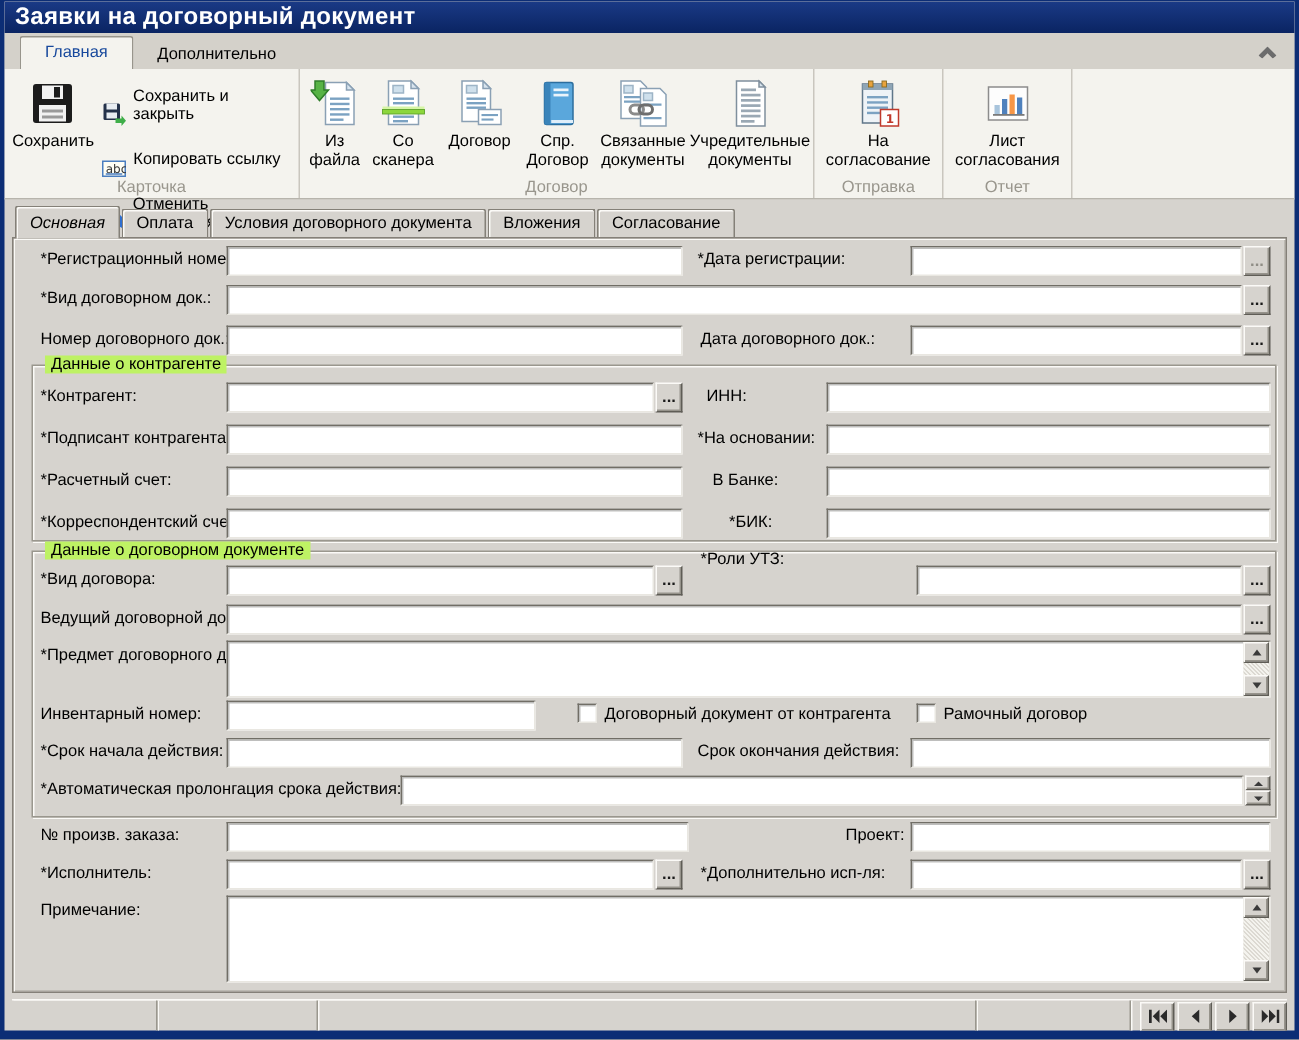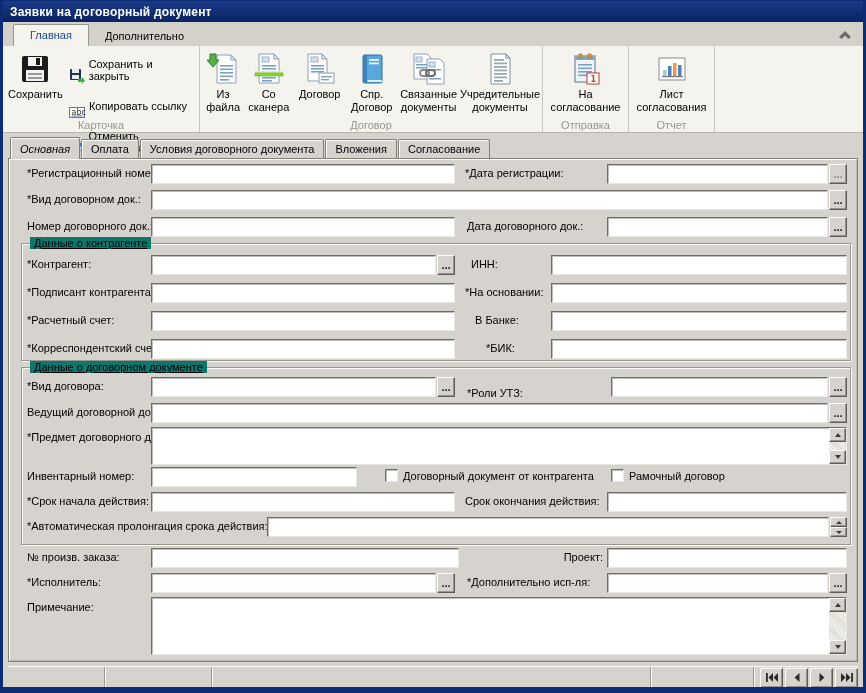--- a/index.html
+++ b/index.html
@@ -8,21 +8,21 @@
 
   .window{
     position:relative; width:866px; height:693px;
     border:3px solid #0c2d75; border-top-width:1px; border-bottom-width:6px;
     background:#d6d3ce; overflow:hidden;
   }
 
   
   .titlebar{
     height:21px; background:linear-gradient(#1a3a86,#0a2462);
-    color:#fff; font-weight:bold; font-size:12px;
+    color:#fff; font-weight:bold; font-size:16px;
     display:flex; align-items:center; padding-left:7px; letter-spacing:.2px;
   }
 
   
   .ribbontabs{
     height:24px; background:#d4d1ca; position:relative;
     display:flex; align-items:flex-end; padding-left:10px;
   }
   .rtab{
     padding:3px 16px 4px; font-size:11px; cursor:default;
@@ -55,21 +55,21 @@
     padding-top:3px; background:none; border:1px solid transparent; cursor:default;
     font-family:inherit; font-size:11px; line-height:13px; text-align:center;
   }
   .bigbtn .bicon{ width:34px; height:34px; display:flex; align-items:center; justify-content:center; }
   .bigbtn .blabel{ margin-top:2px; white-space:normal; }
   .smallcol{ display:flex; flex-direction:column; justify-content:flex-start; gap:5px; padding-top:6px; }
   .smallbtn{
     display:flex; align-items:center; gap:4px; background:none; border:none;
     font-family:inherit; font-size:11px; cursor:default; padding:1px 2px; text-align:left;
   }
-  .smallbtn .sicon{ width:17px; height:17px; display:flex; align-items:center; justify-content:flex-end;margin-top:12px; }
+  .smallbtn .sicon{ width:17px; height:17px; display:flex; align-items:center; justify-content:center;margin-top:12px; }
   .rfill{ flex:1; border-right:none; }
 
   
   .tabrow{
     height:24px; margin:1px 5px 0; display:flex; align-items:flex-end; padding-left:2px;
     position:relative; z-index:3;
   }
   .ptab{
     background:#d6d3ce; border:1px solid #848078; border-bottom:none;
     box-shadow:inset 1px 1px 0 #fbfaf7; border-radius:2px 2px 0 0;
@@ -101,21 +101,21 @@
     font-family:inherit; font-size:11px; font-weight:bold; line-height:8px;
     color:#1a1a1a; cursor:default; padding:0;
   }
   .browse.dim{ color:#8f8d86; }
 
   .grp{
     border:1px solid #9a978e;
     box-shadow:inset 1px 1px 0 #fbfaf7, 1px 1px 0 #fbfaf7;
   }
   .grp .legend{
-    position:absolute; top:-7px; left:8px; background:#0f766e; padding:0 4px; font-size:11px;text-decoration:underline;
+    position:absolute; top:-7px; left:8px; background:#bef264; padding:0 4px; font-size:11px;
   }
 
   .cb{
     display:inline-block; width:13px; height:13px; background:#fff;
     border:1px solid; border-color:#716e66 #e9e7e1 #e9e7e1 #716e66;
     box-shadow:inset 1px 1px 0 rgba(70,70,65,.35);
   }
 
   
   .tarea{
@@ -443,21 +443,21 @@
     </div>
 
     <div class="grp abs" style="left:12px;top:208px;width:830px;height:178px">
       <span class="legend">Данные о договорном документе</span>
     </div>
     <div class="lbl abs" style="left:18px;top:221px">*Вид договора:</div>
     <div class="field abs" style="left:142px;top:218px;width:304px">
       <input class="inp" value="" style="">
       <button class="browse">...</button>
     </div>
-    <div class="lbl abs" style="left:458px;top:228px">*Роли УТЗ:</div>
+    <div class="lbl abs" style="left:458px;top:208px">*Роли УТЗ:</div>
     <div class="field abs" style="left:602px;top:218px;width:236px">
       <input class="inp" value="" style="">
       <button class="browse">...</button>
     </div>
 
     <div class="lbl abs" style="left:18px;top:247px">Ведущий договорной док.:</div>
     <div class="field abs" style="left:142px;top:244px;width:696px">
       <input class="inp" value="" style="">
       <button class="browse">...</button>
     </div>

